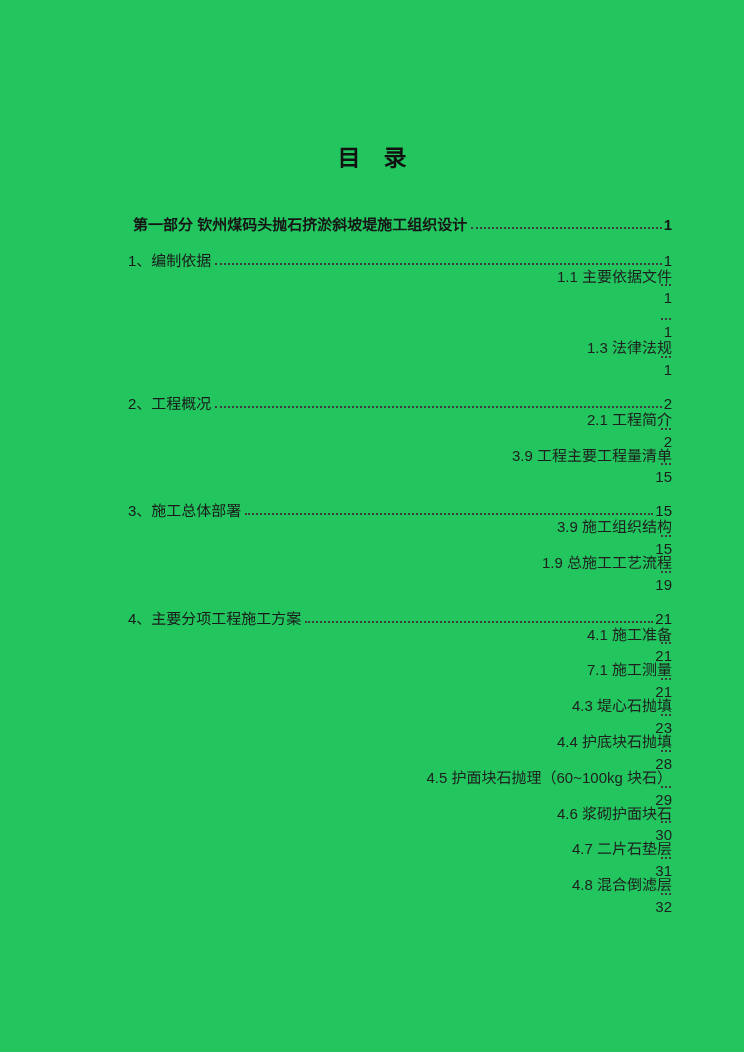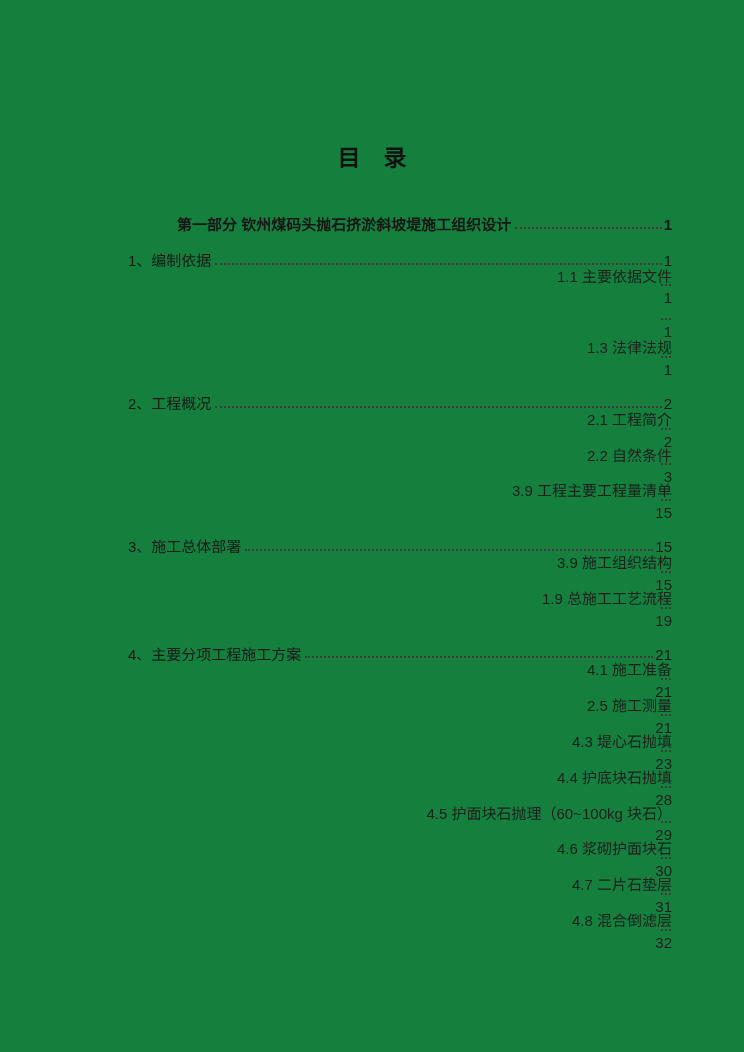--- a/index.html
+++ b/index.html
@@ -5,21 +5,21 @@
 <style>
   html, body {
     margin: 0;
     padding: 0;
     background: #ffffff;
   }
   .page {
     position: relative;
     width: 744px;
     height: 1052px;
-    background: #15803d;
+    background: #22c55e;
     overflow: hidden;
     font-family: "Liberation Sans", "DejaVu Sans", sans-serif;
     color: #1f1f1f;
   }
   .doc-title {
     position: absolute;
     top: 139px;
     left: 0;
     width: 100%;
     text-align: center;
@@ -38,21 +38,20 @@
     display: flex;
     align-items: flex-end;
     height: 35.8px;
     font-size: 15px;
     line-height: 1.05;
   }
   .toc-row.part {
     font-weight: 700;
     padding-left: 5px;
     color: #161616;
-    margin-left: 44px;
   }
   .toc-row.h1 {
     font-weight: 400;
     color: #1a1a1a;
   }
   .toc-row.h2 {
     padding-left: 32px;
     font-weight: 400;
     flex-direction: column;
   }
@@ -105,25 +104,20 @@
     <span class="toc-label">2、工程概况</span>
     <span class="toc-dots"></span>
     <span class="toc-page">2</span>
   </div>
       <div class="toc-row h2">
     <span class="toc-label">2.1 工程简介</span>
     <span class="toc-dots"></span>
     <span class="toc-page">2</span>
   </div>
       <div class="toc-row h2">
-    <span class="toc-label">2.2 自然条件</span>
-    <span class="toc-dots"></span>
-    <span class="toc-page">3</span>
-  </div>
-      <div class="toc-row h2">
     <span class="toc-label">3.9 工程主要工程量清单</span>
     <span class="toc-dots"></span>
     <span class="toc-page">15</span>
   </div>
       <div class="toc-row h1">
     <span class="toc-label">3、施工总体部署</span>
     <span class="toc-dots"></span>
     <span class="toc-page">15</span>
   </div>
       <div class="toc-row h2">
@@ -140,21 +134,21 @@
     <span class="toc-label">4、主要分项工程施工方案</span>
     <span class="toc-dots"></span>
     <span class="toc-page">21</span>
   </div>
       <div class="toc-row h2">
     <span class="toc-label">4.1 施工准备</span>
     <span class="toc-dots"></span>
     <span class="toc-page">21</span>
   </div>
       <div class="toc-row h2">
-    <span class="toc-label">2.5 施工测量</span>
+    <span class="toc-label">7.1 施工测量</span>
     <span class="toc-dots"></span>
     <span class="toc-page">21</span>
   </div>
       <div class="toc-row h2">
     <span class="toc-label">4.3 堤心石抛填</span>
     <span class="toc-dots"></span>
     <span class="toc-page">23</span>
   </div>
       <div class="toc-row h2">
     <span class="toc-label">4.4 护底块石抛填</span>

